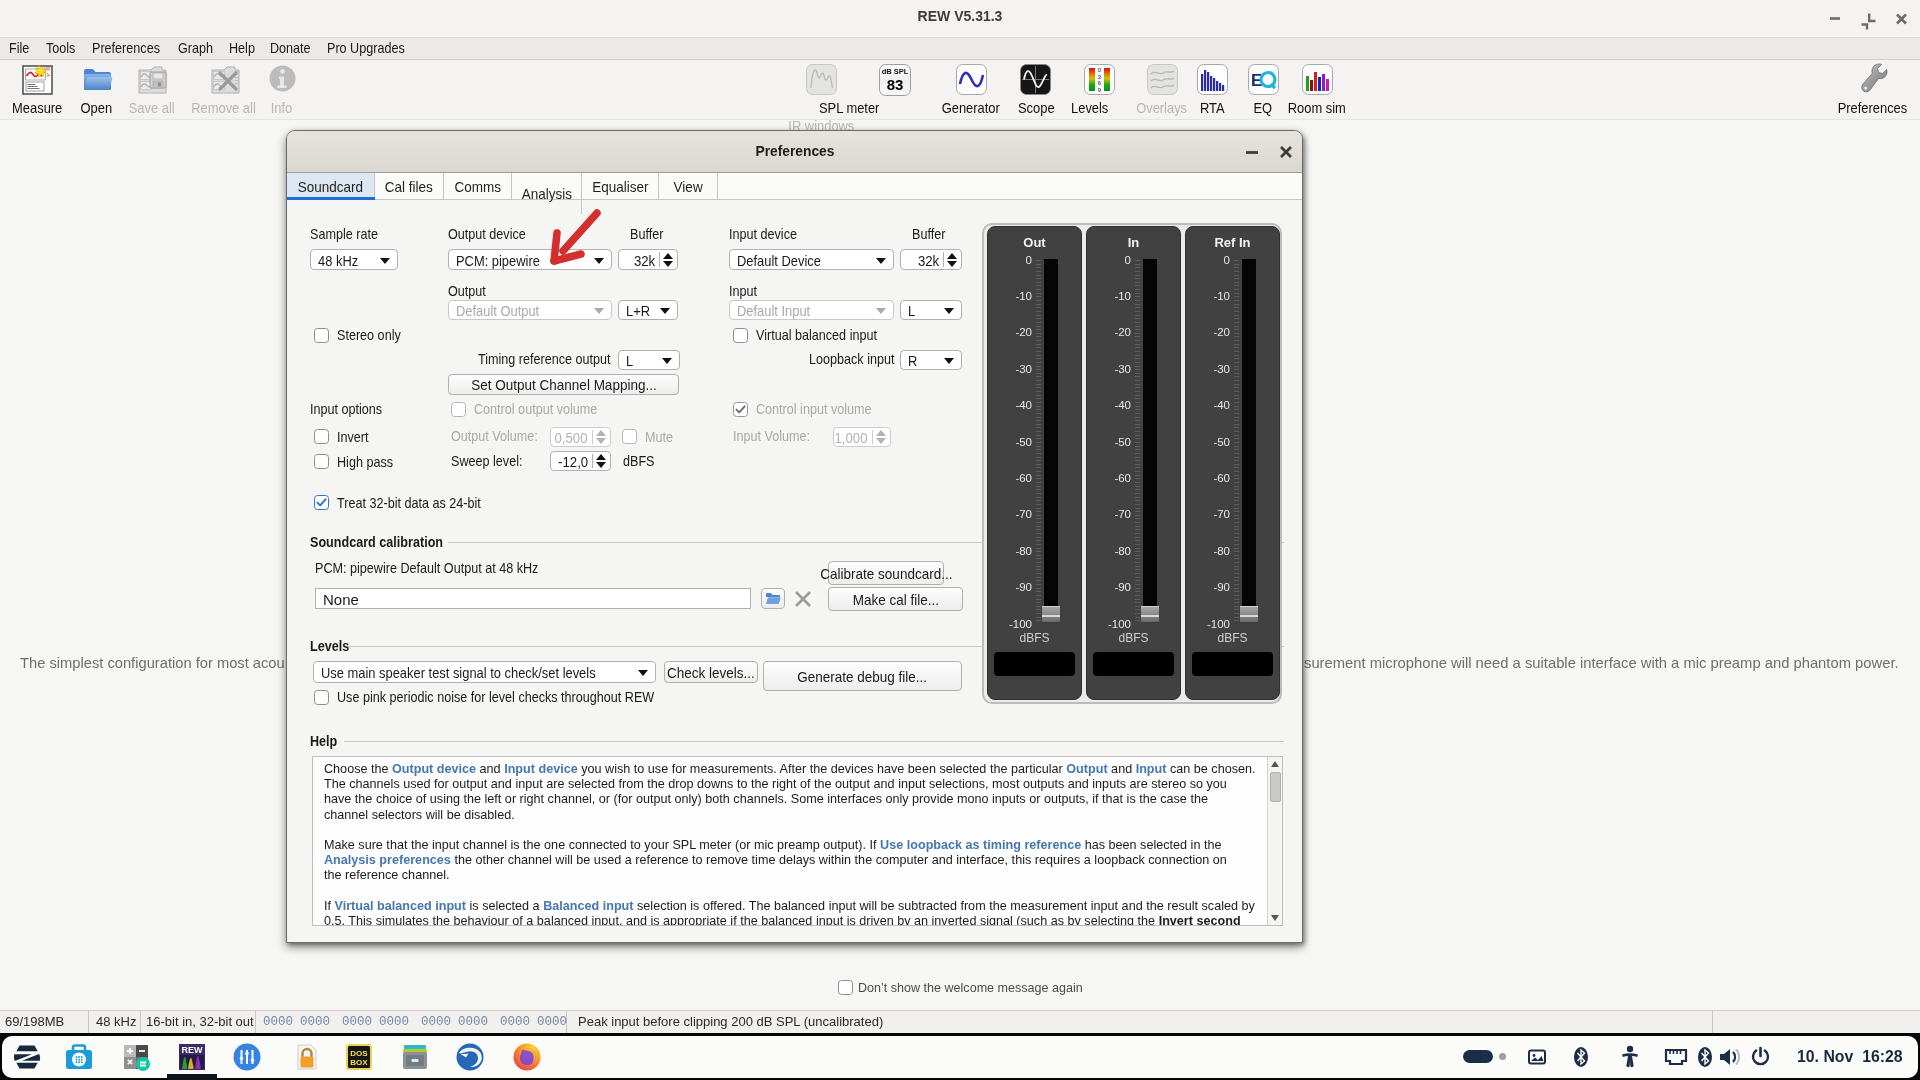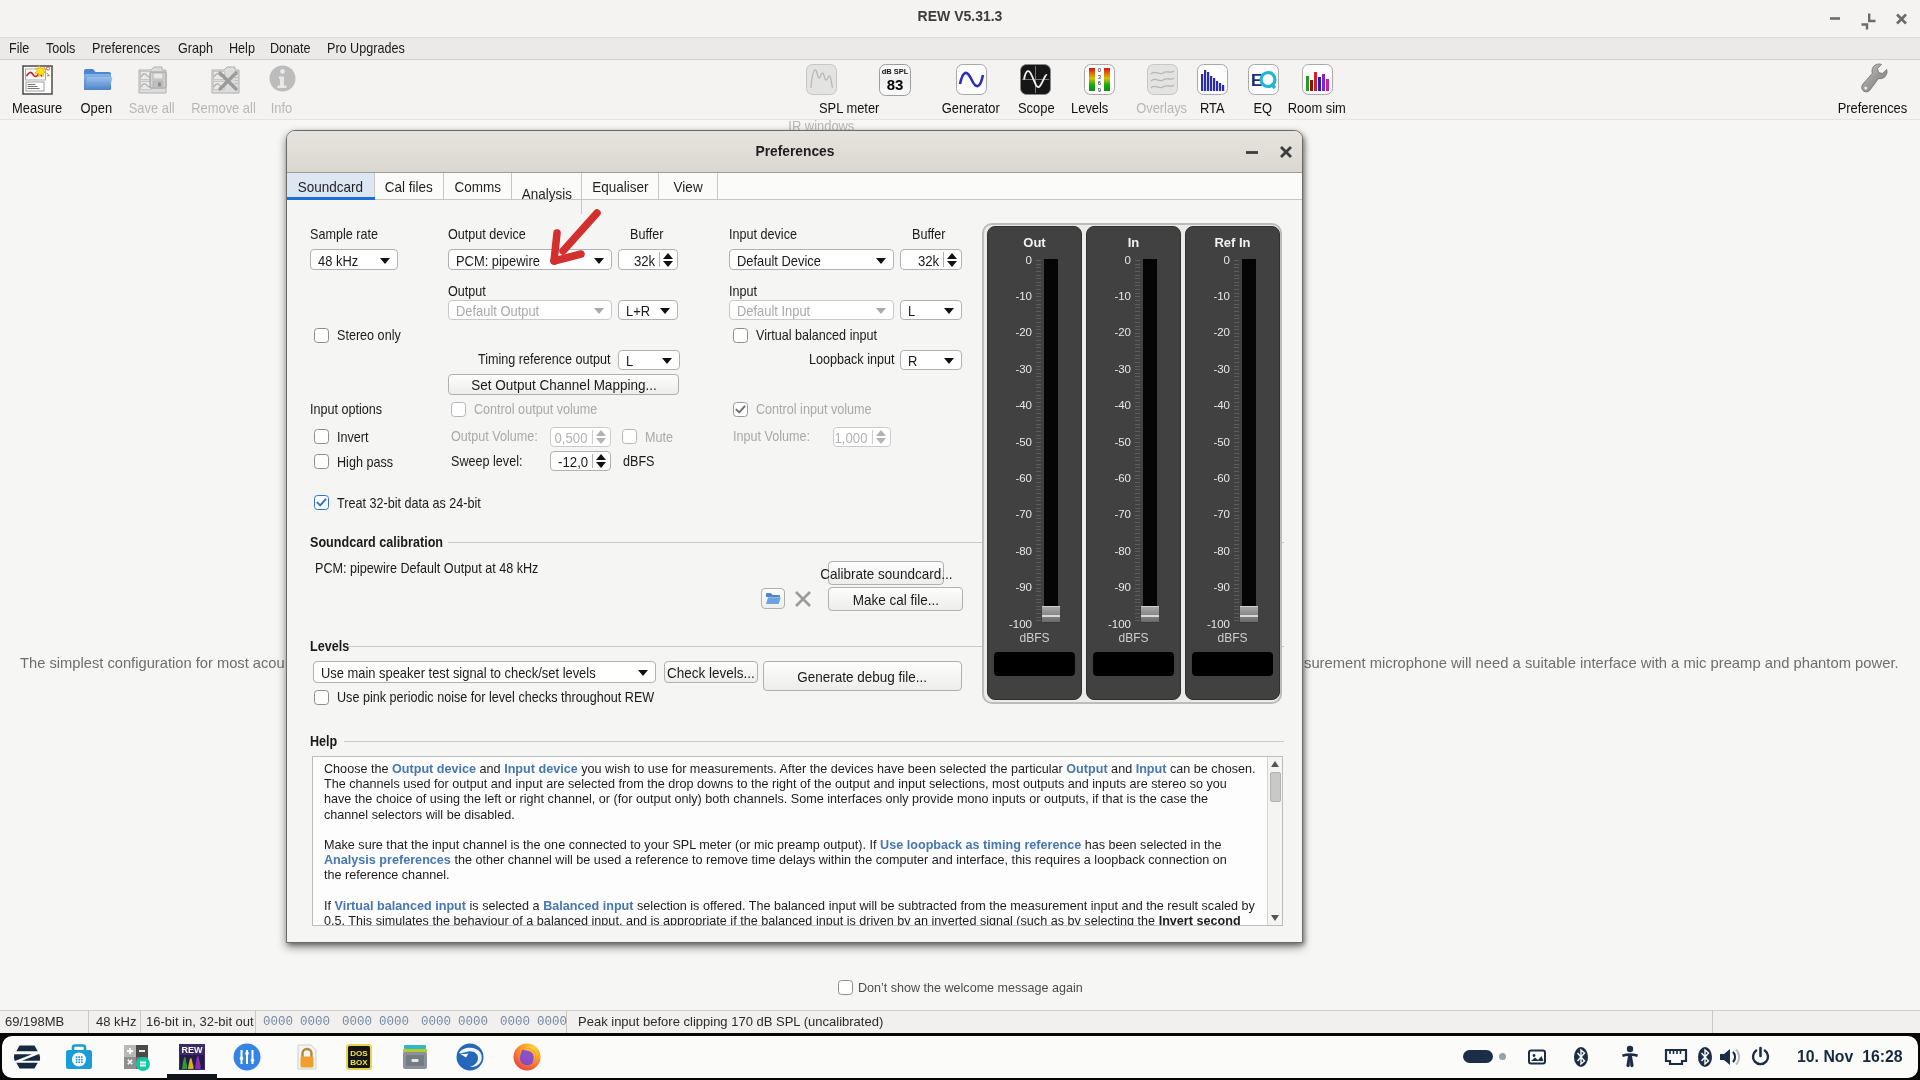--- a/index.html
+++ b/index.html
@@ -180,21 +180,21 @@
 <div style="position:absolute;left:0;top:1010px;width:1920px;height:23px;background:#f1f0ee;border-top:1px solid #cfcecc;"></div>
 <div style="position:absolute;left:88px;top:1011px;width:1px;height:22px;background:#c9c8c6;"></div>
 <div style="position:absolute;left:140px;top:1011px;width:1px;height:22px;background:#c9c8c6;"></div>
 <div style="position:absolute;left:255px;top:1011px;width:1px;height:22px;background:#c9c8c6;"></div>
 <div style="position:absolute;left:566px;top:1011px;width:1px;height:22px;background:#c9c8c6;"></div>
 <div style="position:absolute;left:1712px;top:1011px;width:1px;height:22px;background:#c9c8c6;"></div>
 <div style="position:absolute;left:5px;top:1014px;font-size:13px;color:#2b2b2b;">69/198MB</div>
 <div style="position:absolute;left:96px;top:1014px;font-size:13px;color:#2b2b2b;">48 kHz</div>
 <div style="position:absolute;left:146px;top:1014px;font-size:13px;color:#2b2b2b;">16-bit in, 32-bit out</div>
 <div style="position:absolute;left:263px;top:1015px;font-size:12.5px;font-family:'Liberation Mono',monospace;color:#7389a6;white-space:nowrap;">0000<span style="width:7px;display:inline-block;"></span>0000<span style="width:12px;display:inline-block;"></span>0000<span style="width:7px;display:inline-block;"></span>0000<span style="width:12px;display:inline-block;"></span>0000<span style="width:7px;display:inline-block;"></span>0000<span style="width:12px;display:inline-block;"></span>0000<span style="width:7px;display:inline-block;"></span>0000</div>
-<div style="position:absolute;left:578px;top:1014px;font-size:13px;color:#2b2b2b;">Peak input before clipping 170 dB SPL (uncalibrated)</div>
+<div style="position:absolute;left:578px;top:1014px;font-size:13px;color:#2b2b2b;">Peak input before clipping 200 dB SPL (uncalibrated)</div>
 <div style="position:absolute;left:0;top:1033px;width:1920px;height:47px;background:#060606;"></div>
 <div style="position:absolute;left:2px;top:1036px;width:1916px;height:42px;background:#fbfbfa;border-radius:10px;"></div>
 <div style="position:absolute;left:167px;top:1074px;width:50px;height:6px;background:#10131a;"></div>
 <svg class="ic" style="left:10px;top:1040px" width="34" height="34" viewBox="0 0 34 34">
     <g fill="#16293f">
       <path d="M9.5 5.5 h15 l3.2 5.7 H6.3 z"></path>
       <path d="M4.2 14.2 h17.8 L5.6 20.8 H4.6 a13.5 13.5 0 0 1 -0.4 -6.6 z"></path>
       <path d="M29.8 20.8 H12 l16.4-6.6 h1 a13.5 13.5 0 0 1 0.4 6.6 z"></path>
       <path d="M6.3 22.8 h21.4 l-3.2 5.7 h-15 z"></path>
     </g>
@@ -438,20 +438,23 @@
       <svg width="15" height="15" viewBox="0 0 15 15" style="position:absolute;left:-1px;top:-1px">
         <path d="M3.4 7.6 L6.2 10.4 L11.6 4.4" stroke="#2e74cf" stroke-width="2" fill="none" stroke-linecap="round" stroke-linejoin="round"></path>
       </svg>
     </div>
 <div style="position:absolute;left:50px;top:361px;font-size:15px;line-height:22px;color:#1a1a1a;font-weight:400;white-space:nowrap;transform:scaleX(0.84);transform-origin:0 0;">Treat 32-bit data as 24-bit</div>
 <div style="position:absolute;left:23px;top:400px;font-size:15px;line-height:22px;color:#1a1a1a;font-weight:700;white-space:nowrap;transform:scaleX(0.84);transform-origin:0 0;">Soundcard calibration</div>
 <div style="position:absolute;left:161px;top:411px;width:836px;height:1px;background:#c9c9c8;"></div>
 <div style="position:absolute;left:28px;top:426px;font-size:15px;line-height:22px;color:#1a1a1a;font-weight:400;white-space:nowrap;transform:scaleX(0.84);transform-origin:0 0;">PCM: pipewire Default Output at 48 kHz</div>
 <div style="position:absolute;left:541px;top:430px;width:116px;height:24px;background:linear-gradient(#fdfdfd,#ededec);border:1px solid #b0b0af;border-radius:4px;box-sizing:border-box;display:flex;align-items:center;justify-content:center;font-size:15px;color:#1a1a1a;white-space:nowrap;">
       <span style="transform:scaleX(0.9);white-space:nowrap;">Calibrate soundcard...</span>
+    </div>
+<div style="position:absolute;left:28px;top:457px;width:436px;height:21px;background:#fff;border:1px solid #b1b1b1;">
+      <div style="position:absolute;left:7px;top:2px;font-size:15px;color:#1a1a1a;">None</div>
     </div>
 <div style="position:absolute;left:474px;top:457px;width:24px;height:21px;background:linear-gradient(#fdfdfd,#ededec);border:1px solid #b0b0af;border-radius:4px;">
       <svg width="16" height="13" viewBox="0 0 16 13" style="position:absolute;left:3px;top:3px;">
         <path d="M1 2 q0-1 1-1 h4 l1.5 2 H14 q1 0 1 1 v1 H1 z" fill="#4d86cf"></path>
         <path d="M1 12 l1.8-6 q0.2-0.7 1-0.7 H15 q0.8 0 0.6 0.8 L14 11.3 q-0.2 0.7-1 0.7 z" fill="#6da2e0"></path>
       </svg>
     </div>
 <svg style="position:absolute;left:505px;top:458px" width="23" height="20" viewBox="0 0 23 20">
       <path d="M4 3 L18 17 M18 3 L4 17" stroke="#9b9b9b" stroke-width="2.6"></path>
     </svg>

